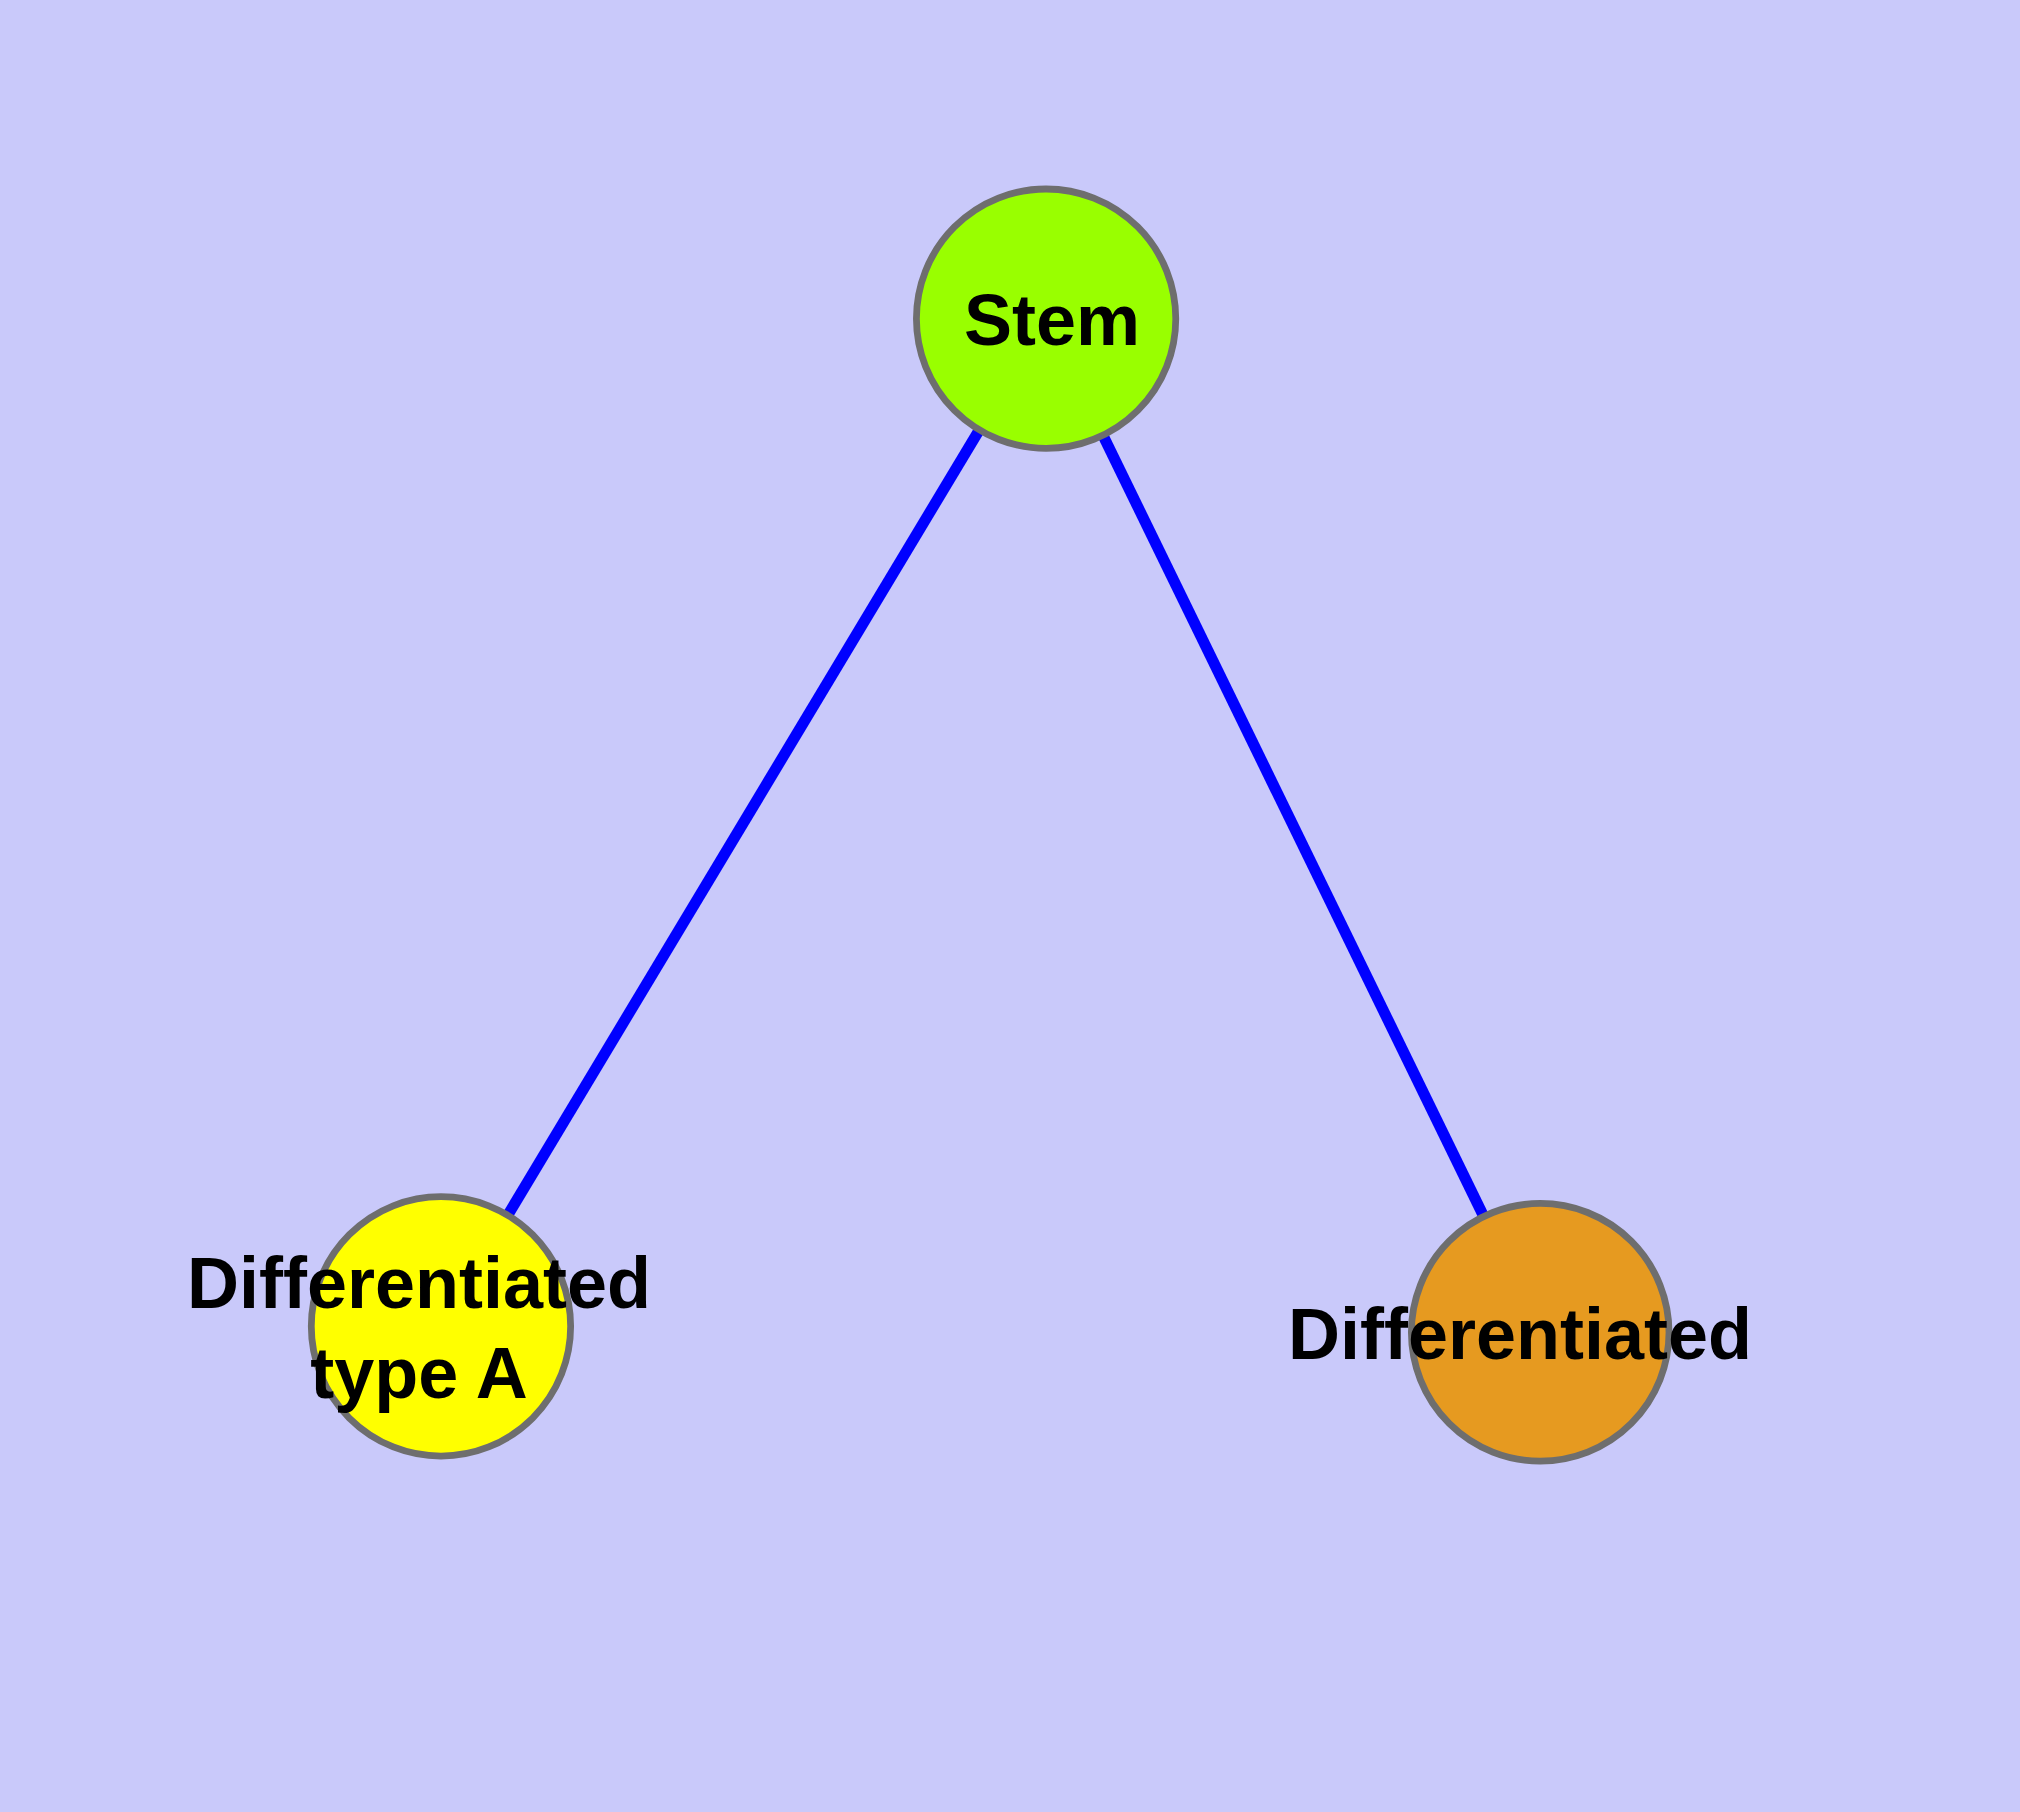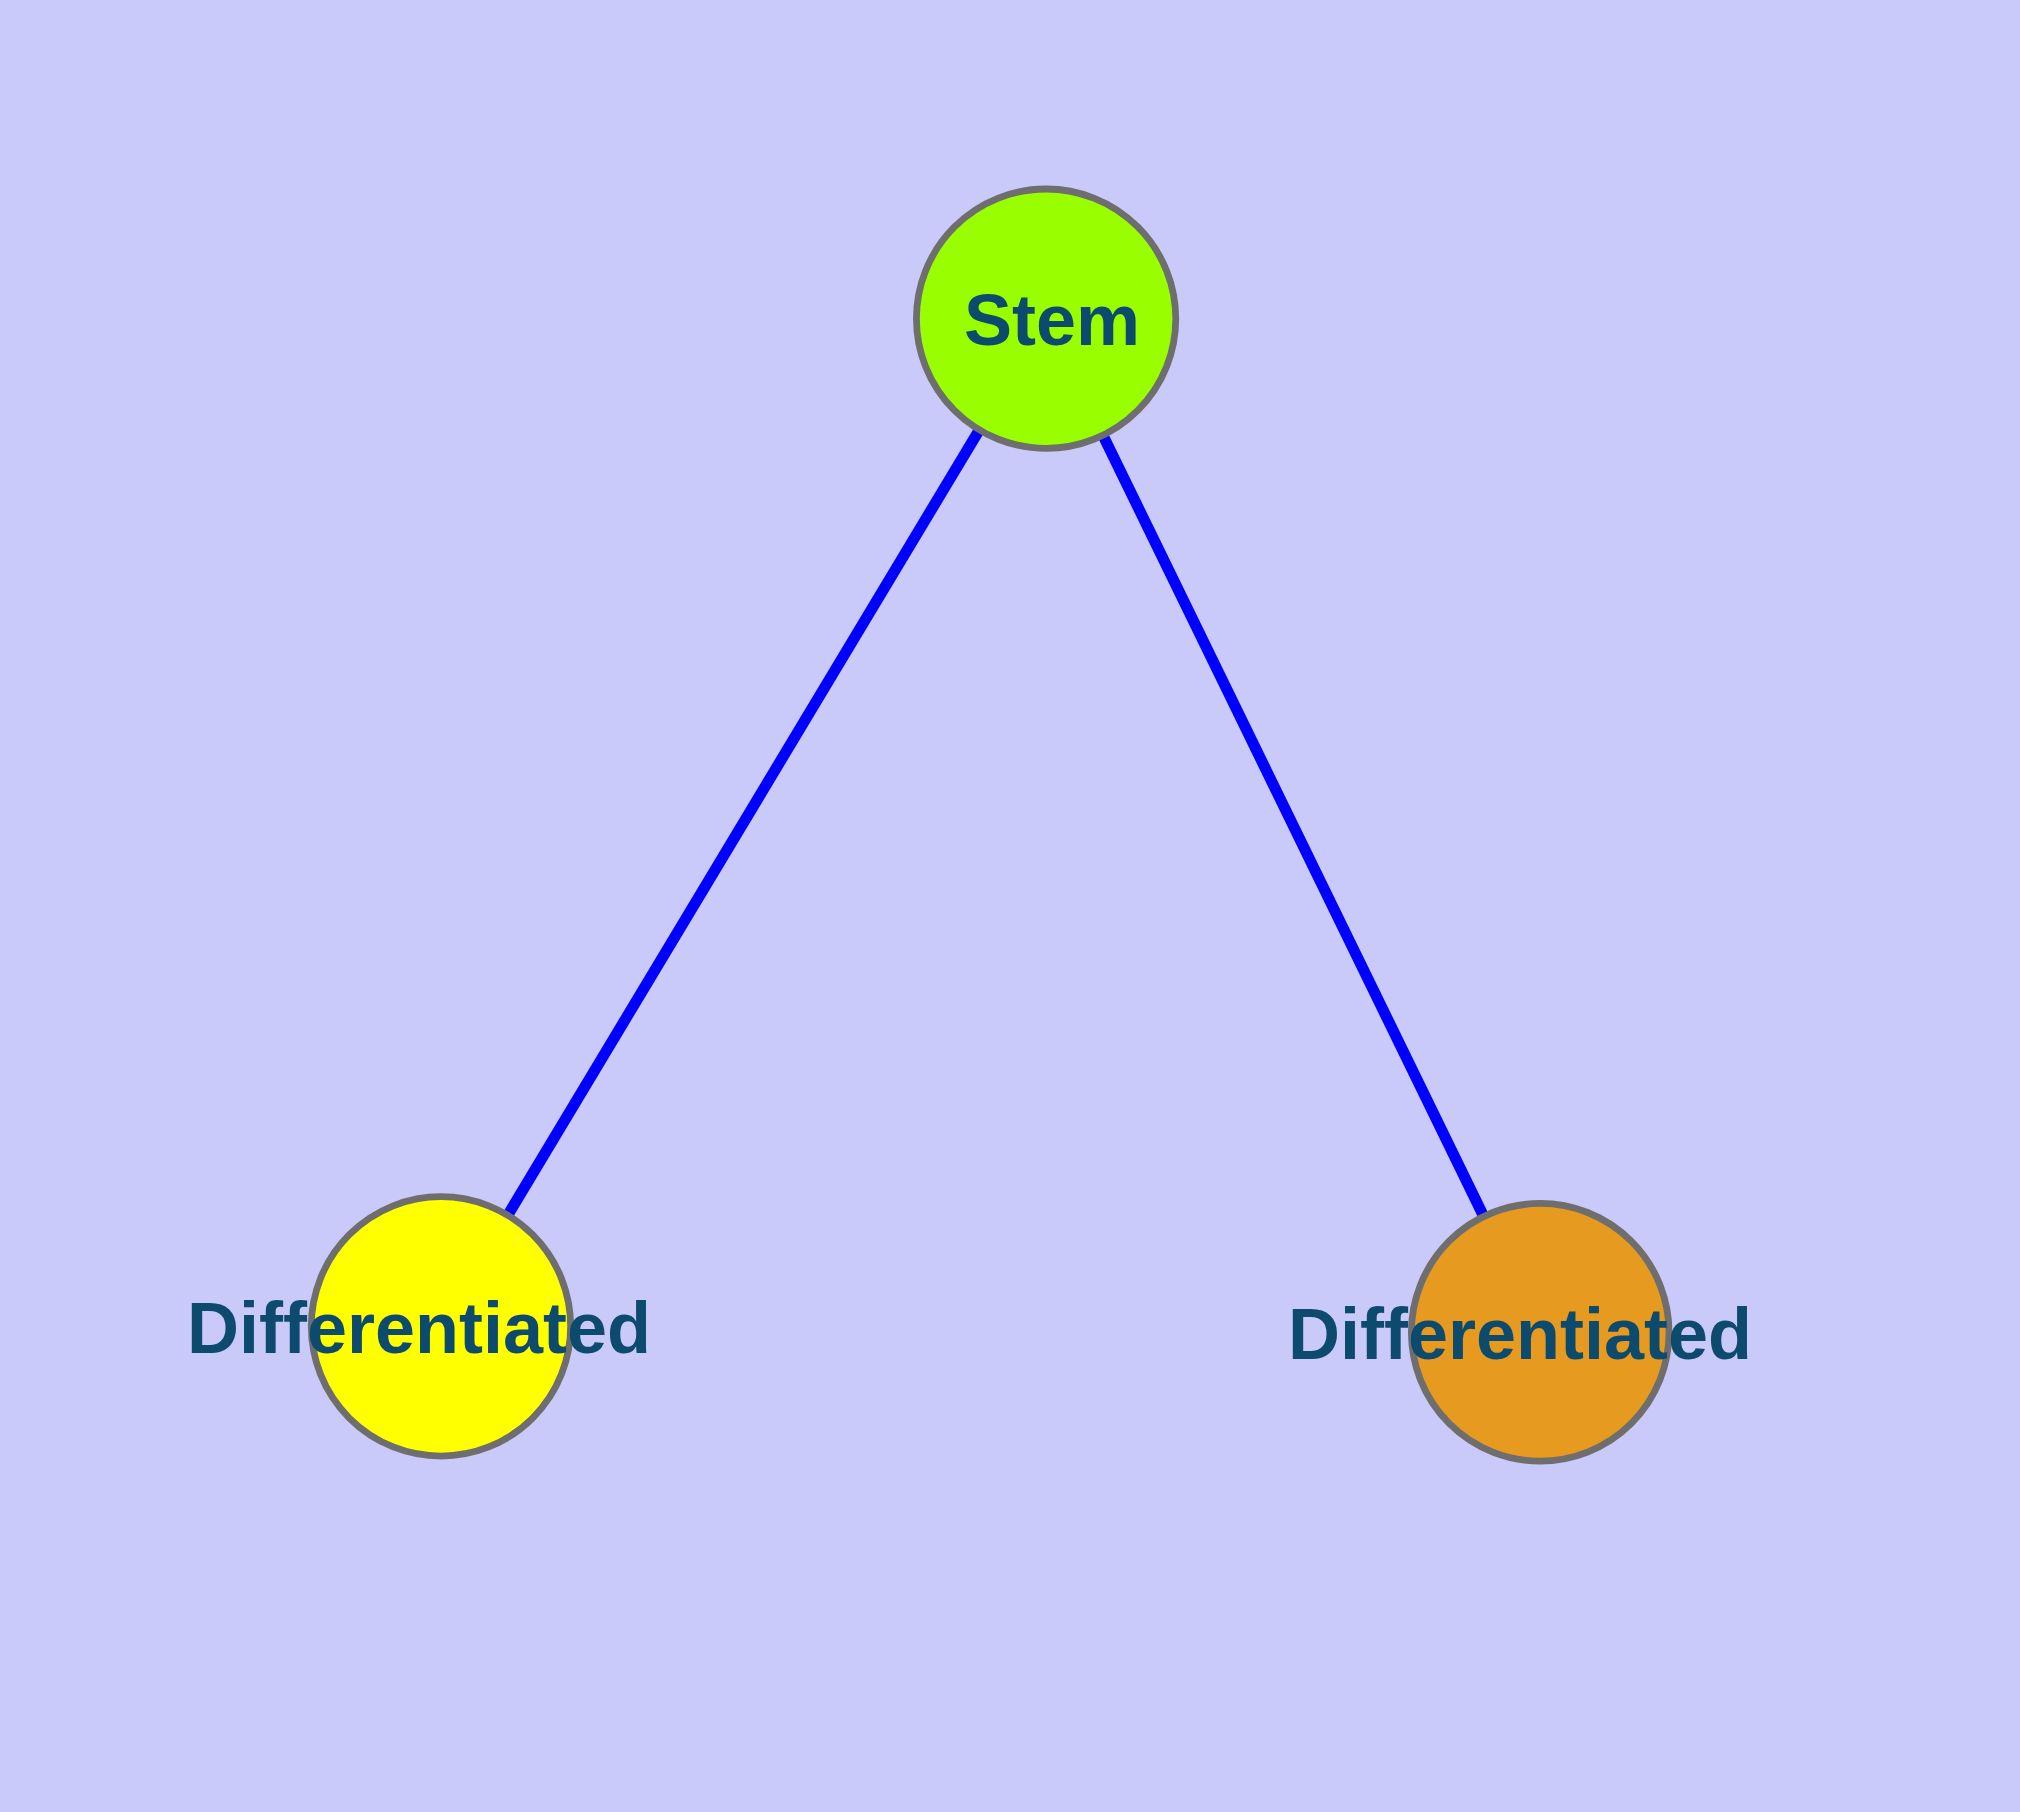--- a/index.html
+++ b/index.html
@@ -22,21 +22,21 @@
   .edge {
     stroke-width: 13px;
     fill: none;
   }
   .node-circle {
     stroke-width: 8px;
   }
   .node-label {
     position: absolute;
     transform: translate(-50%, -50%);
-    color: #0c4a6e;
+    color: #000000;
     font-weight: bold;
     font-size: 72px;
     line-height: 90px;
     text-align: center;
     white-space: nowrap;
   }
   .node-label .line {
     display: block;
   }
 </style>
@@ -57,20 +57,21 @@
 
     <circle class="node-circle" cx="520" cy="1565" r="153" fill="#FFFF00" stroke="#6E6E6E"></circle>
 
     <circle class="node-circle" cx="1817" cy="1572" r="152" fill="#E69A20" stroke="#6E6E6E"></circle>
   </svg>
 
   <div class="node-label" style="left:1052px; top:320px">Stem</div>
 
   <div class="node-label" style="left:419px; top:1328px">
     <span class="line">Differentiated</span>
+    <span class="line">type A</span>
   </div>
 
   <div class="node-label" style="left:1520px; top:1334px">
     <span class="line">Differentiated</span>
   </div>
 
 </div>
 
 
 </body></html>

